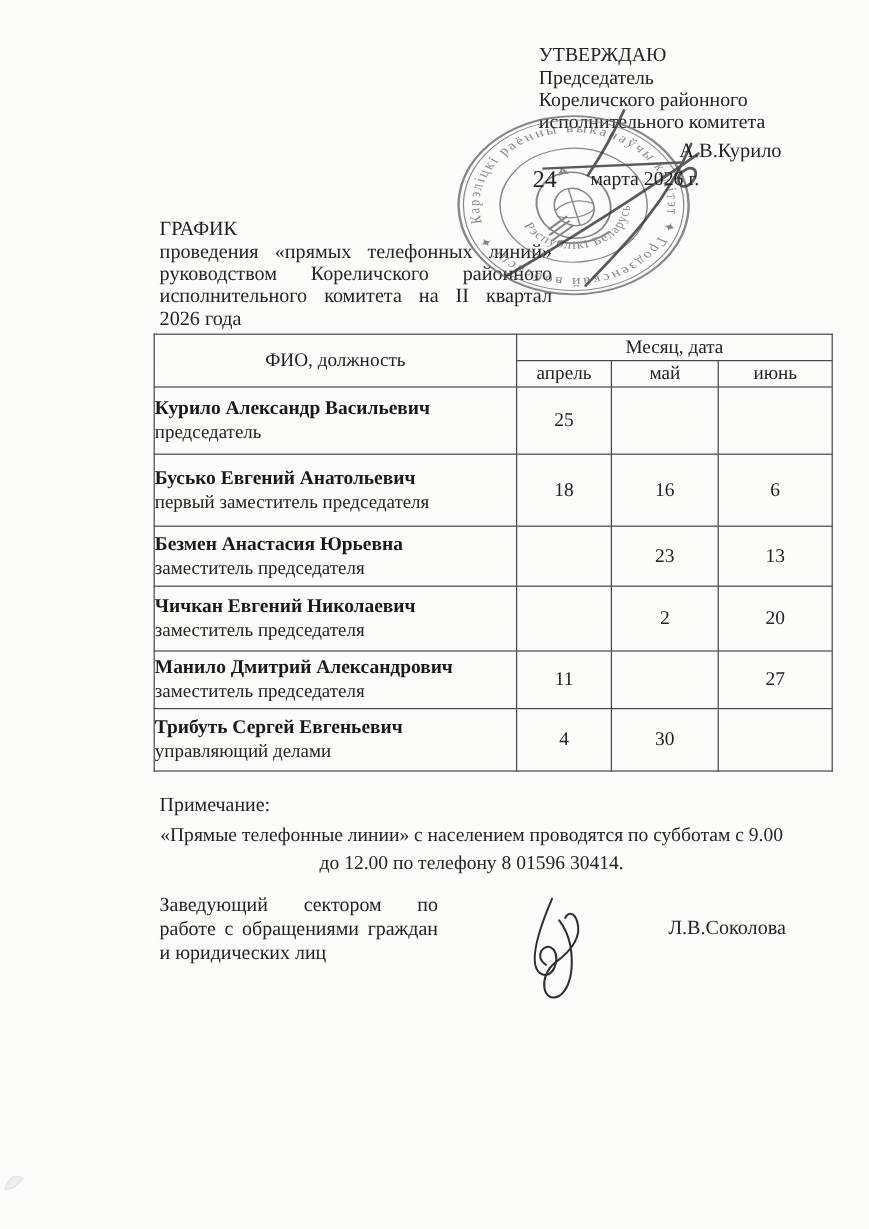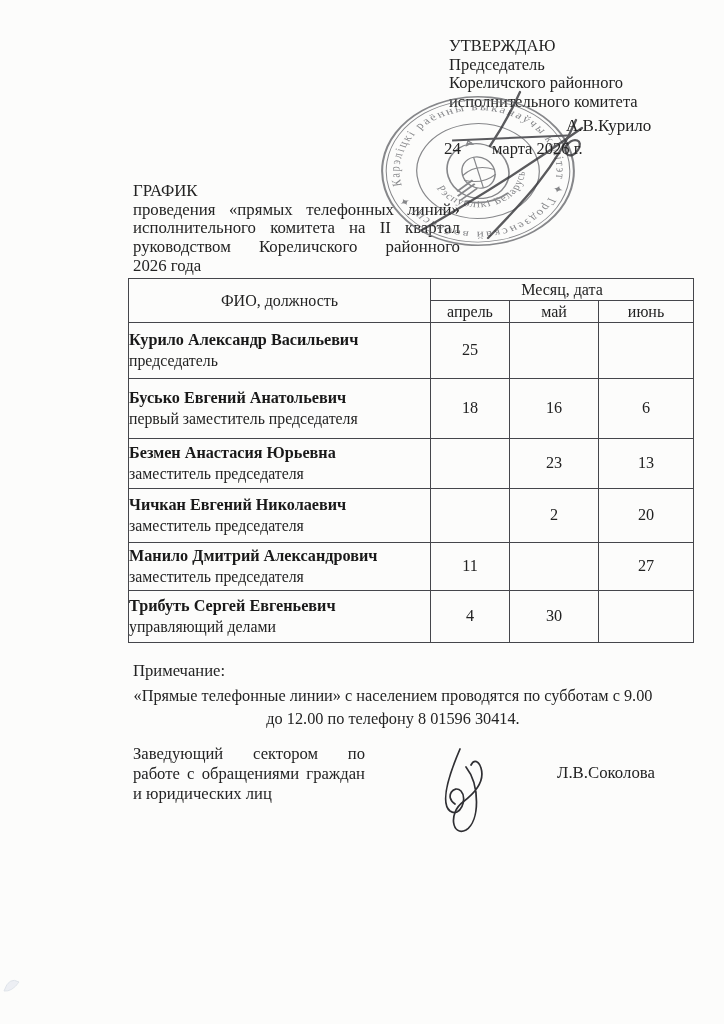--- a/index.html
+++ b/index.html
@@ -4,21 +4,21 @@
 <style>
   html,body{margin:0;padding:0;}
   body{width:724px;height:1024px;position:relative;background:#fcfcfb;
        font-family:"Liberation Serif", serif;color:#232323;overflow:hidden;}
   .abs{position:absolute;}
   
   .approval{left:449px;top:37px;font-size:16.5px;line-height:18.6px;white-space:nowrap;}
   .signer{left:566px;top:116px;font-size:17px;z-index:6;}
   .sigline{left:452px;top:137px;width:116px;height:1.6px;background:#5a5a5e;
            transform:rotate(-2.5deg);z-index:6;}
-  .dateday{left:444px;top:139px;font-size:17px;z-index:6;}
+  .dateday{left:444px;top:139px;font-size:20px;z-index:6;}
   .daterest{left:492px;top:139px;font-size:16.5px;z-index:6;}
   
   .title{left:133px;top:182px;width:327px;font-size:16.8px;line-height:18.7px;}
   .title .jl{text-align:justify;text-align-last:justify;}
   
   .stampsvg{left:376px;top:92px;z-index:4;opacity:.82;filter:blur(.4px);}
   .pensvg{left:370px;top:80px;z-index:5;}
   
   table.sched{position:absolute;left:128px;top:278px;width:565px;border-collapse:collapse;
               table-layout:fixed;font-size:16px;color:#222;z-index:2;}
@@ -92,22 +92,22 @@
   </svg>
 
   <div class="abs sigline"></div>
   <div class="abs signer">А.В.Курило</div>
   <span class="abs dateday">24</span>
   <span class="abs daterest">марта 2026 г.</span>
 
   <div class="abs title">
     <div>ГРАФИК</div>
     <div class="jl">проведения «прямых телефонных линий»</div>
+    <div class="jl">руководством Кореличского районного</div>
     <div class="jl">исполнительного комитета на II квартал</div>
-    <div class="jl">руководством Кореличского районного</div>
     <div>2026 года</div>
   </div>
 
   <table class="sched">
     <colgroup>
       <col style="width:302px">
         <col style="width:79px">
         <col style="width:89px">
         <col style="width:95px">
     </colgroup>

